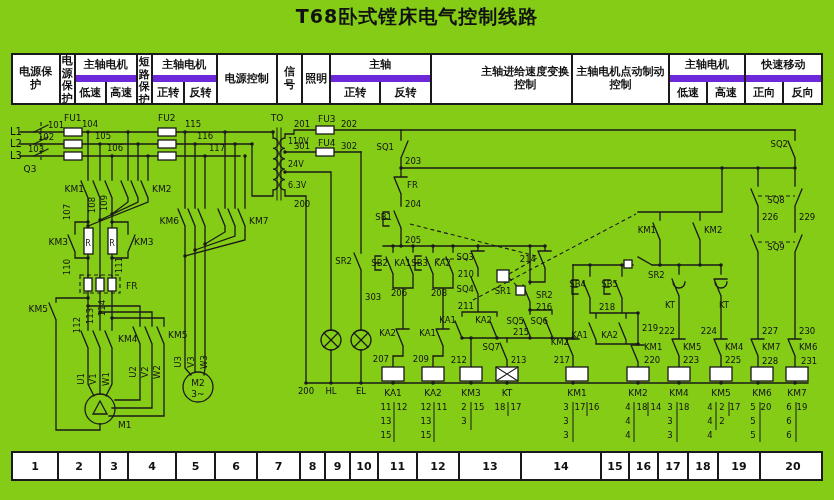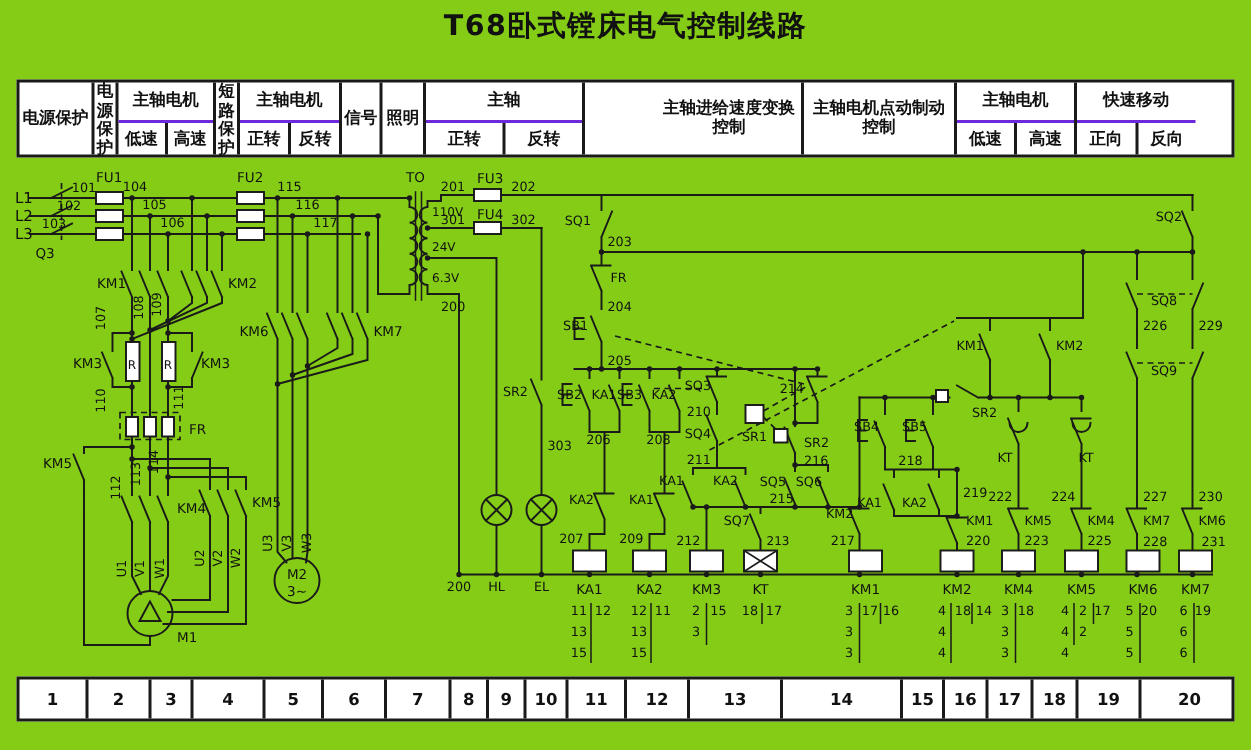--- a/index.html
+++ b/index.html
@@ -6,21 +6,21 @@
   .page{position:relative;width:834px;height:500px;background:#84cc16;overflow:hidden;
         font-family:"DejaVu Sans","Liberation Sans",sans-serif;color:#111;}
   .title{position:absolute;top:4px;left:0;width:100%;text-align:center;
          font-size:19px;font-weight:bold;letter-spacing:1px;}
   .zones{position:absolute;top:53px;left:11px;width:812px;height:52px;display:flex;
          border:2px solid #1a1a1a;box-sizing:border-box;background:#fff;}
   .zone{display:flex;flex-direction:column;border-right:2px solid #1a1a1a;box-sizing:border-box;}
   .zone:last-child{border-right:none;}
   .zone-label{flex:1;display:flex;align-items:center;justify-content:center;text-align:center;
               font-size:11px;font-weight:bold;line-height:1.15;padding:0 1px;}
-  .zone-sub{display:flex;height:21px;border-top:2px solid #6d28d9;}
+  .zone-sub{display:flex;height:21px;border-top:7px solid #6d28d9;}
   .zone-sub div{flex:1;display:flex;align-items:center;justify-content:center;
                 font-size:11px;font-weight:bold;border-right:2px solid #1a1a1a;}
   .zone-sub div:last-child{border-right:none;}
   svg{position:absolute;left:0;top:0;}
   svg text{fill:#111;font-family:"DejaVu Sans","Liberation Sans",sans-serif;}
   .scale{position:absolute;top:451px;left:11px;width:812px;height:30px;display:flex;
          border:2px solid #1a1a1a;box-sizing:border-box;background:#fff;}
   .scale div{display:flex;align-items:center;justify-content:center;font-size:11px;
              font-weight:bold;border-right:2px solid #1a1a1a;box-sizing:border-box;}
   .scale div:last-child{border-right:none;}
@@ -46,20 +46,23 @@
       </div>
       <div class="zone" style="width: 16px; font-family: Liberation Serif, serif;">
         <div class="zone-label">短路保护</div>
       </div>
       <div class="zone" style="width: 68px;">
         <div class="zone-label">主轴电机</div>
         <div class="zone-sub">
           <div>正转</div>
           <div>反转</div>
         </div>
+      </div>
+      <div class="zone" style="width: 63px;">
+        <div class="zone-label">电源控制</div>
       </div>
       <div class="zone" style="width: 27px;">
         <div class="zone-label">信号</div>
       </div>
       <div class="zone" style="width: 29px;">
         <div class="zone-label">照明</div>
       </div>
       <div class="zone" style="width: 106px;">
         <div class="zone-label">主轴</div>
         <div class="zone-sub">

